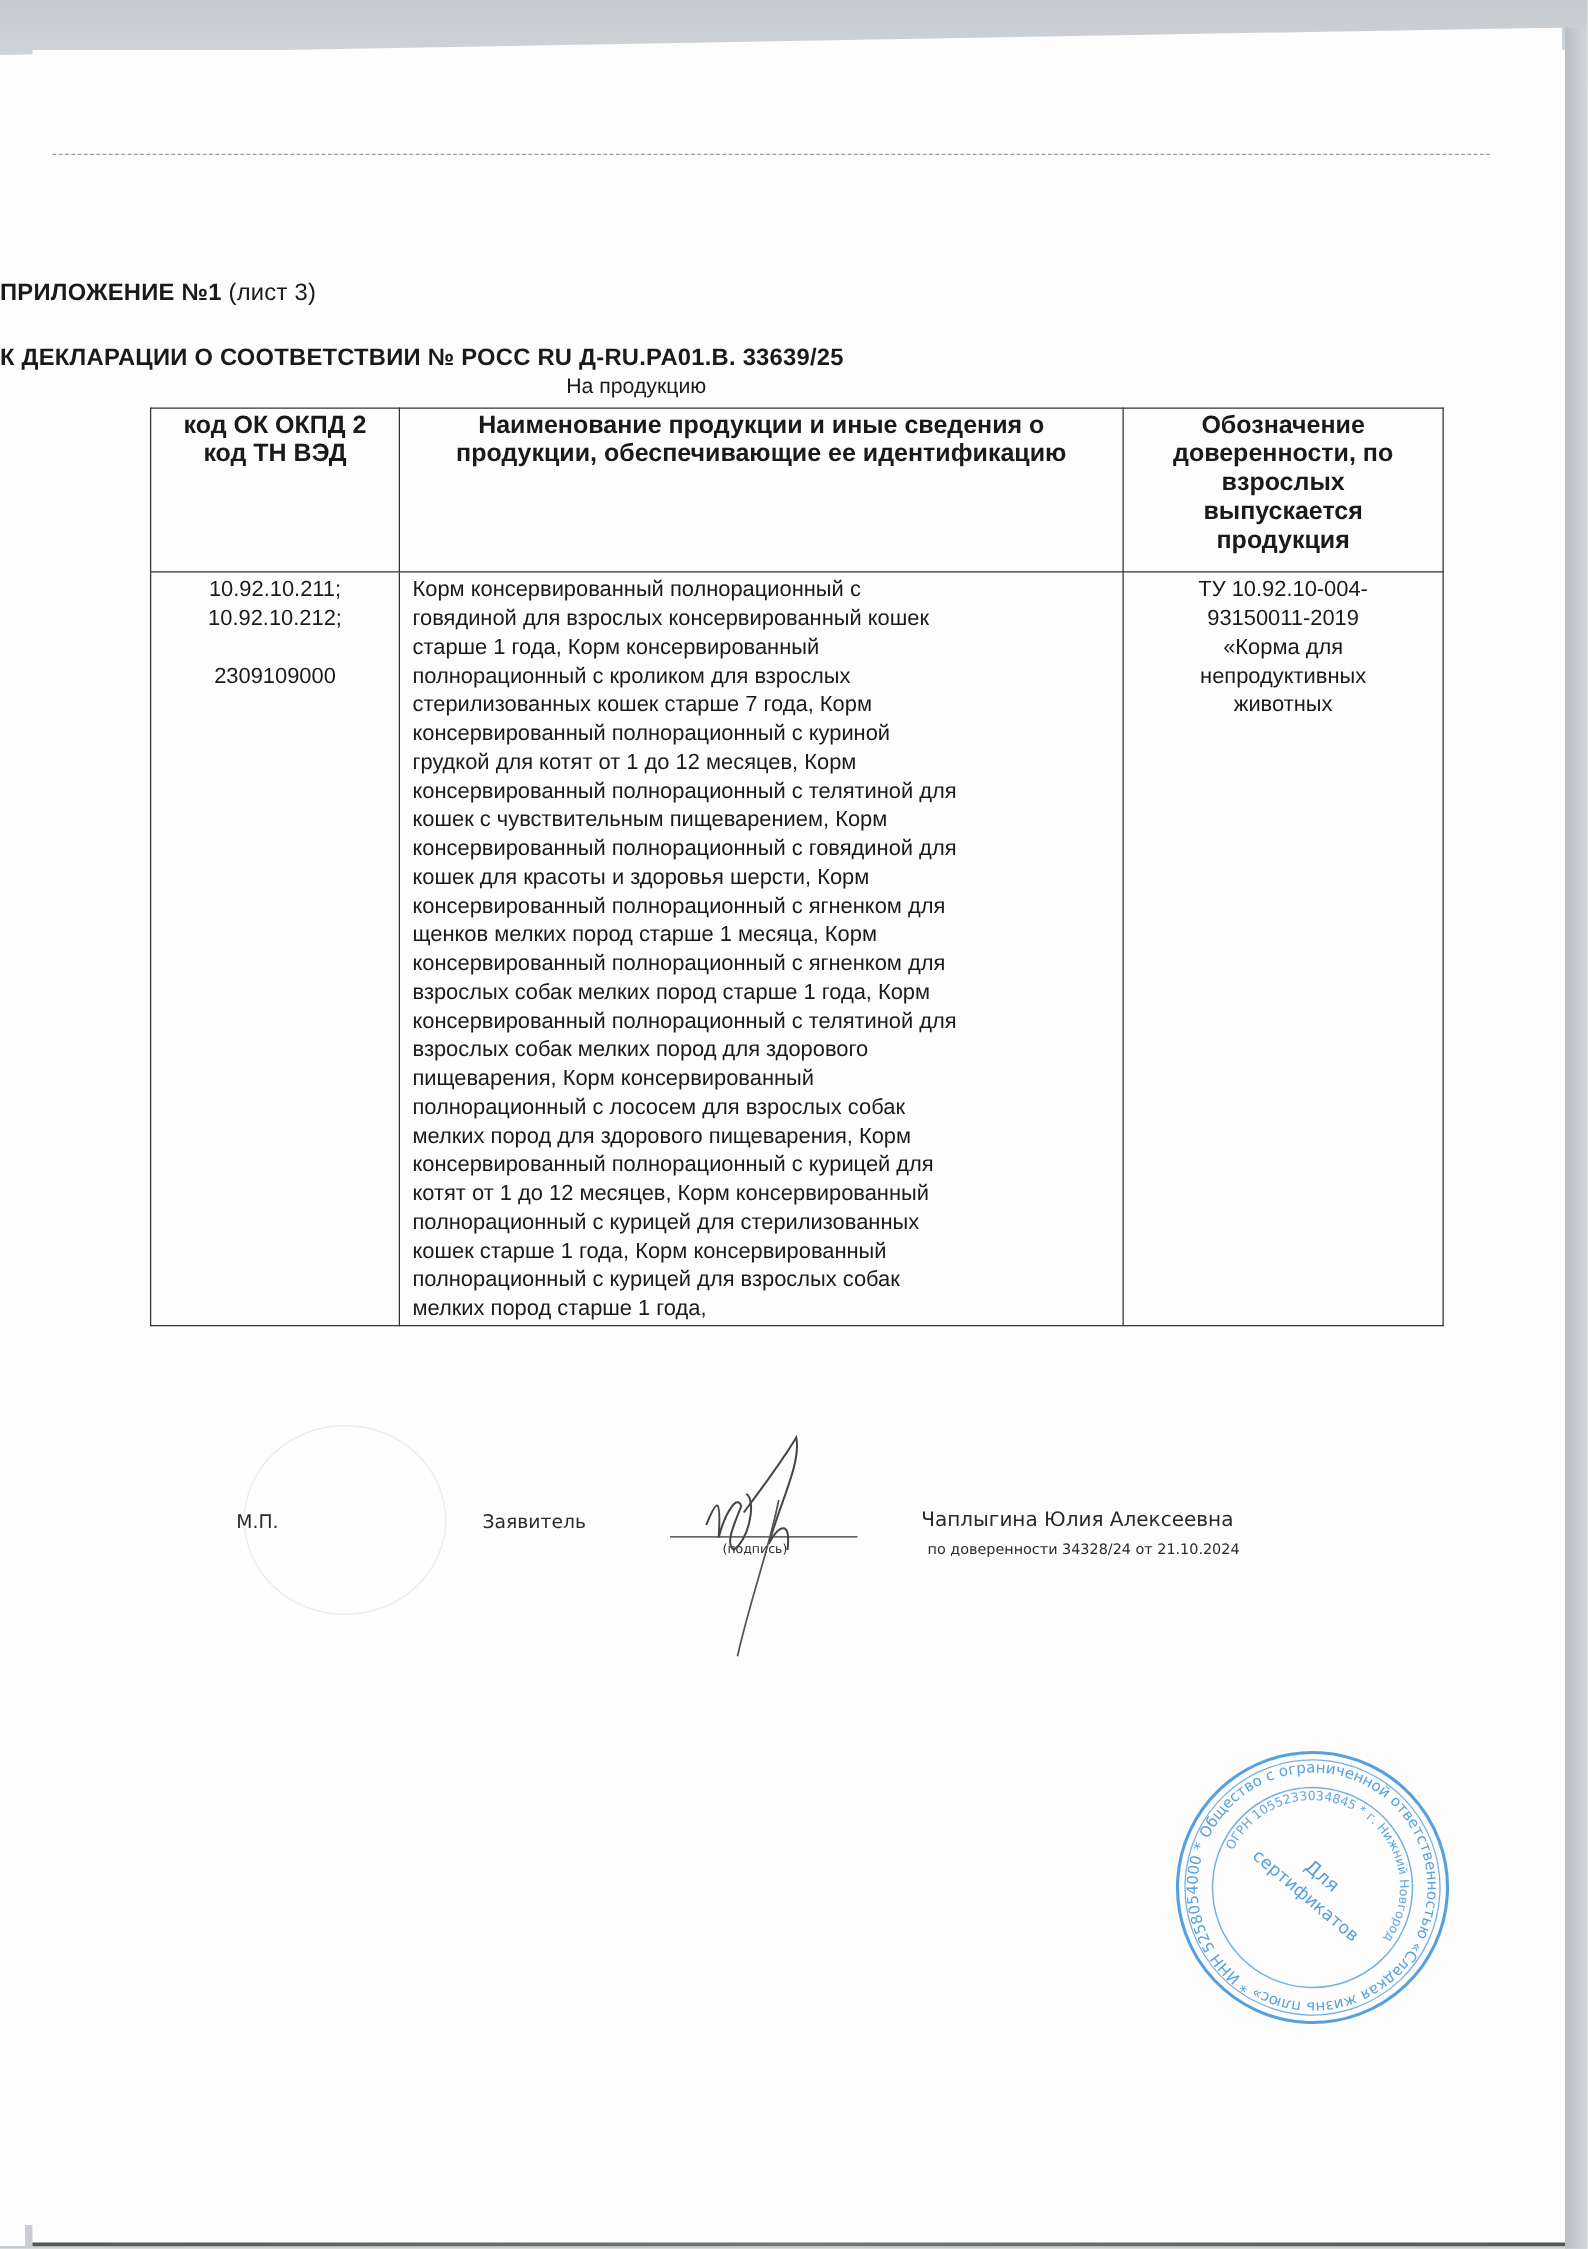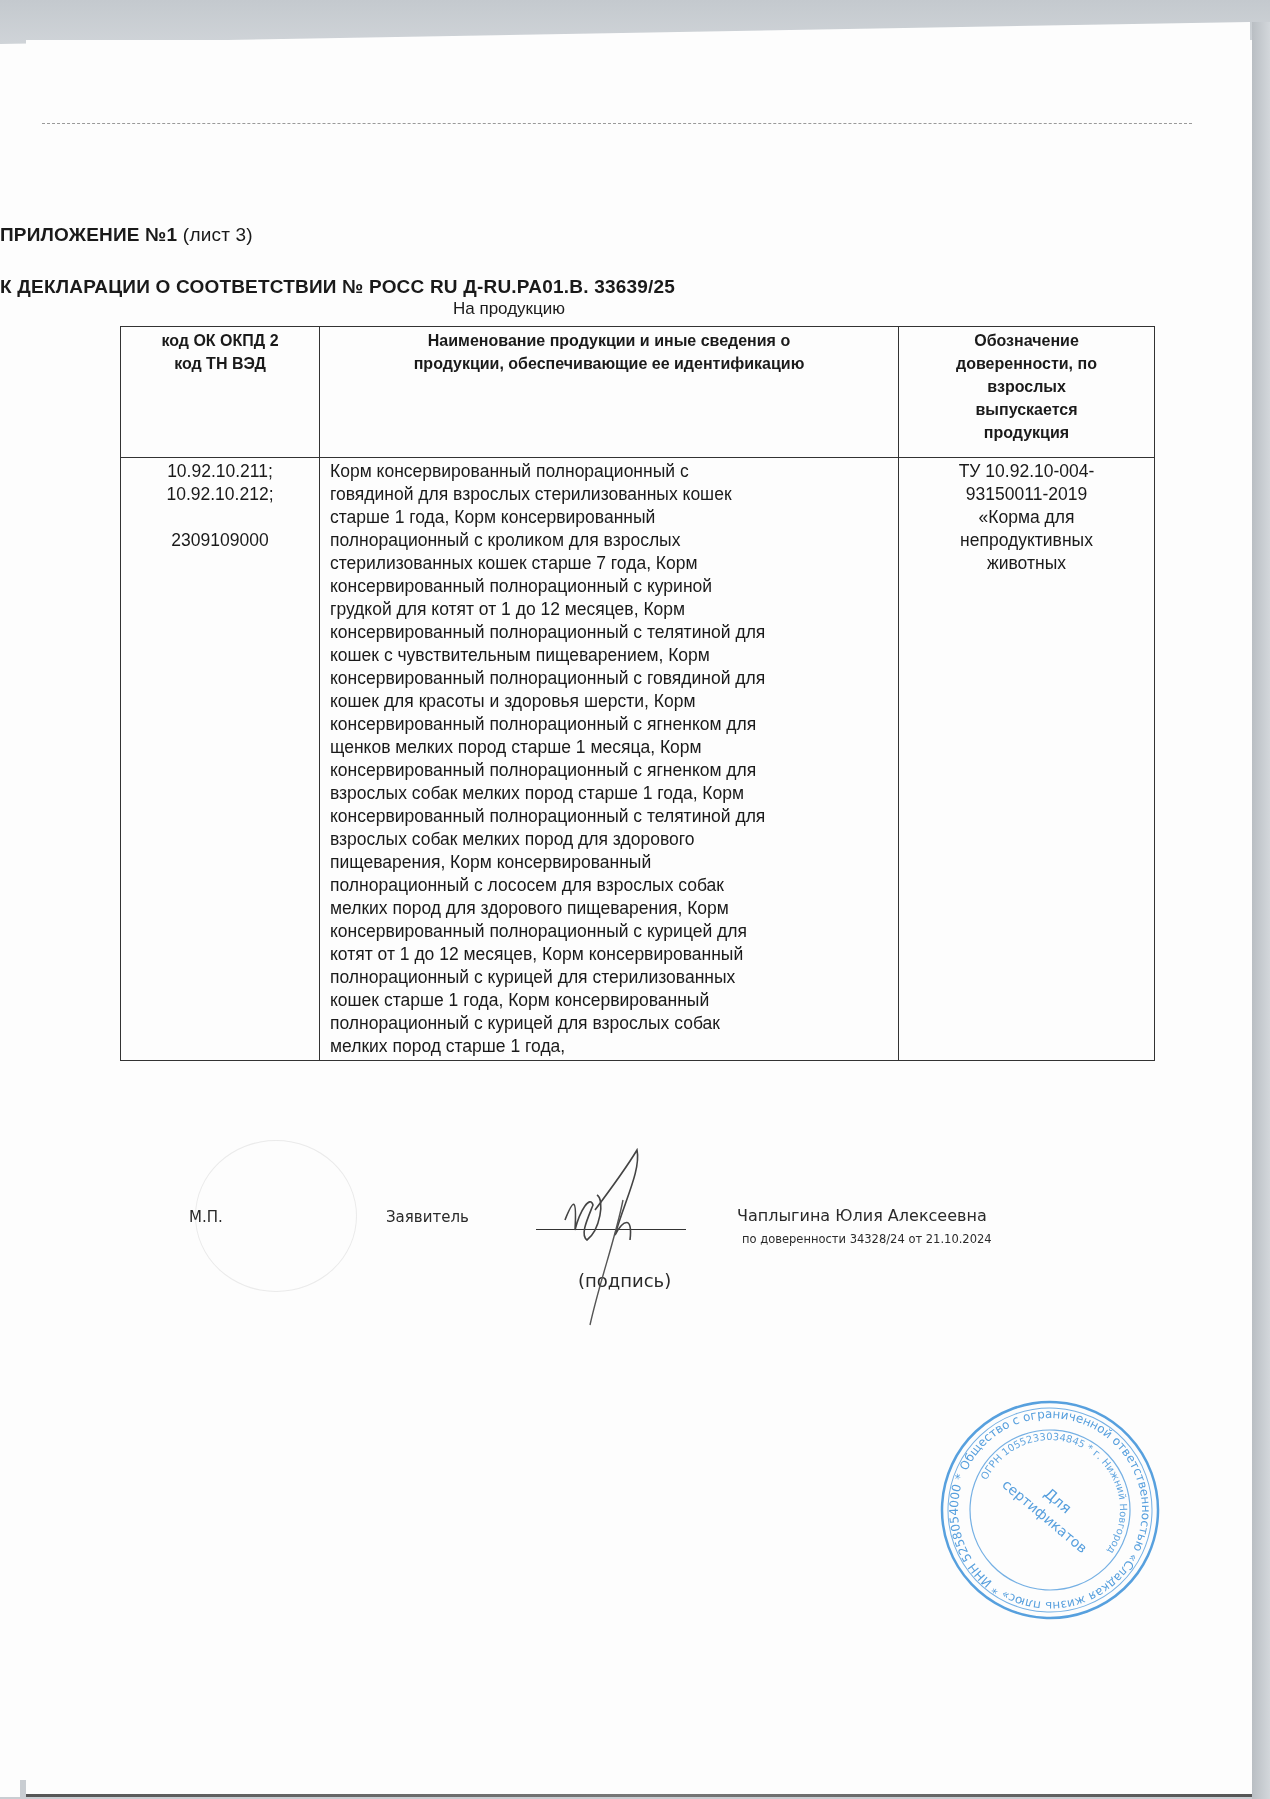--- a/index.html
+++ b/index.html
@@ -43,42 +43,42 @@
     font-size:17px;
   }
   table.decl {
     position:absolute; left:120px; top:326px; width:1031px;
     border-collapse:collapse; table-layout:fixed;
   }
   table.decl td, table.decl th {
     border:1.5px solid #333; vertical-align:top; padding:0;
   }
   table.decl th {
-    font-weight:bold; font-size:16px; line-height:23px;
+    font-weight:bold; font-size:20px; line-height:23px;
     text-align:center; height:128px; padding-top:2px;
   }
   table.decl td {
     font-size:17.5px; line-height:23px;
   }
   .c1 { width:198px; text-align:center; }
   .c2 { width:578px; }
   .c3 { width:255px; text-align:center; }
   td.codes { text-align:center; padding-top:2px !important; }
   td.codes div { line-height:23px; }
   td.codes .gap { height:23px; }
   td.names { padding:2px 6px 2px 10px !important; text-align:left; }
   td.doc { text-align:center; padding-top:2px !important; }
   .sig-block { position:absolute; font-family:"DejaVu Sans", sans-serif; color:#2a2a2a; }
   .mp { left:189px; top:1208px; font-size:15px; }
   .applicant { left:386px; top:1208px; font-size:15px; }
   .sig-line {
     position:absolute; left:536px; top:1229px; width:150px; height:0;
     border-top:1.5px solid #333;
   }
-  .sig-caption { left:578px; top:1270px; font-size:18px; }
+  .sig-caption { left:578px; top:1234px; font-size:10px; }
   .name { left:737px; top:1206px; font-size:16px; }
   .proxy { left:742px; top:1232px; font-size:11.5px; }
   .faint-stamp {
     position:absolute; left:195px; top:1140px; width:160px; height:150px;
     border-radius:50%; border:1px solid rgba(200,200,200,0.35);
   }
   .signature { position:absolute; left:545px; top:1140px; width:140px; height:190px; }
   .stamp { position:absolute; left:935px; top:1395px; width:230px; height:230px; }
 </style>
 </head>
@@ -121,21 +121,21 @@
   <tr>
     <td class="codes">
       <div>10.92.10.211;</div>
       <div>10.92.10.212;</div>
       <div class="gap"></div>
       <div>2309109000</div>
     </td>
     <td class="names">
       <div id="product-lines">
             <div>Корм консервированный полнорационный с</div>
-            <div>говядиной для взрослых стерилизованных кошек</div>
+            <div>говядиной для взрослых консервированный кошек</div>
             <div>старше 1 года, Корм консервированный</div>
             <div>полнорационный с кроликом для взрослых</div>
             <div>стерилизованных кошек старше 7 года, Корм</div>
             <div>консервированный полнорационный с куриной</div>
             <div>грудкой для котят от 1 до 12 месяцев, Корм</div>
             <div>консервированный полнорационный с телятиной для</div>
             <div>кошек с чувствительным пищеварением, Корм</div>
             <div>консервированный полнорационный с говядиной для</div>
             <div>кошек для красоты и здоровья шерсти, Корм</div>
             <div>консервированный полнорационный с ягненком для</div>

